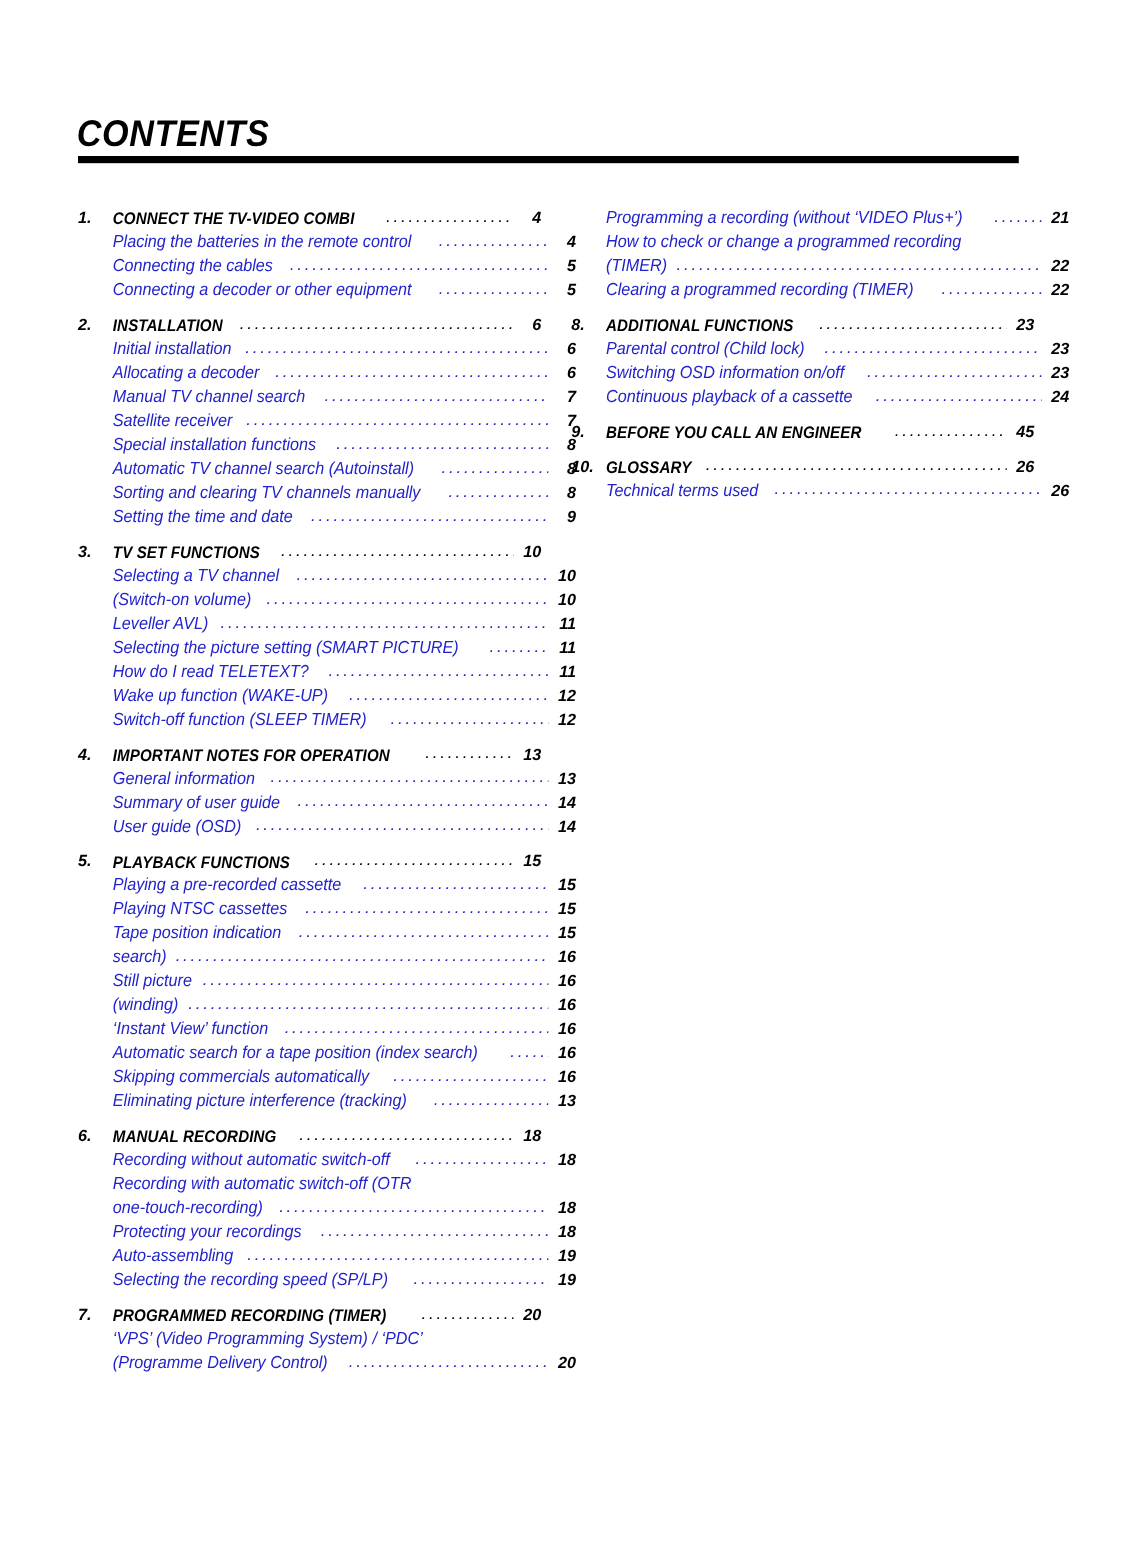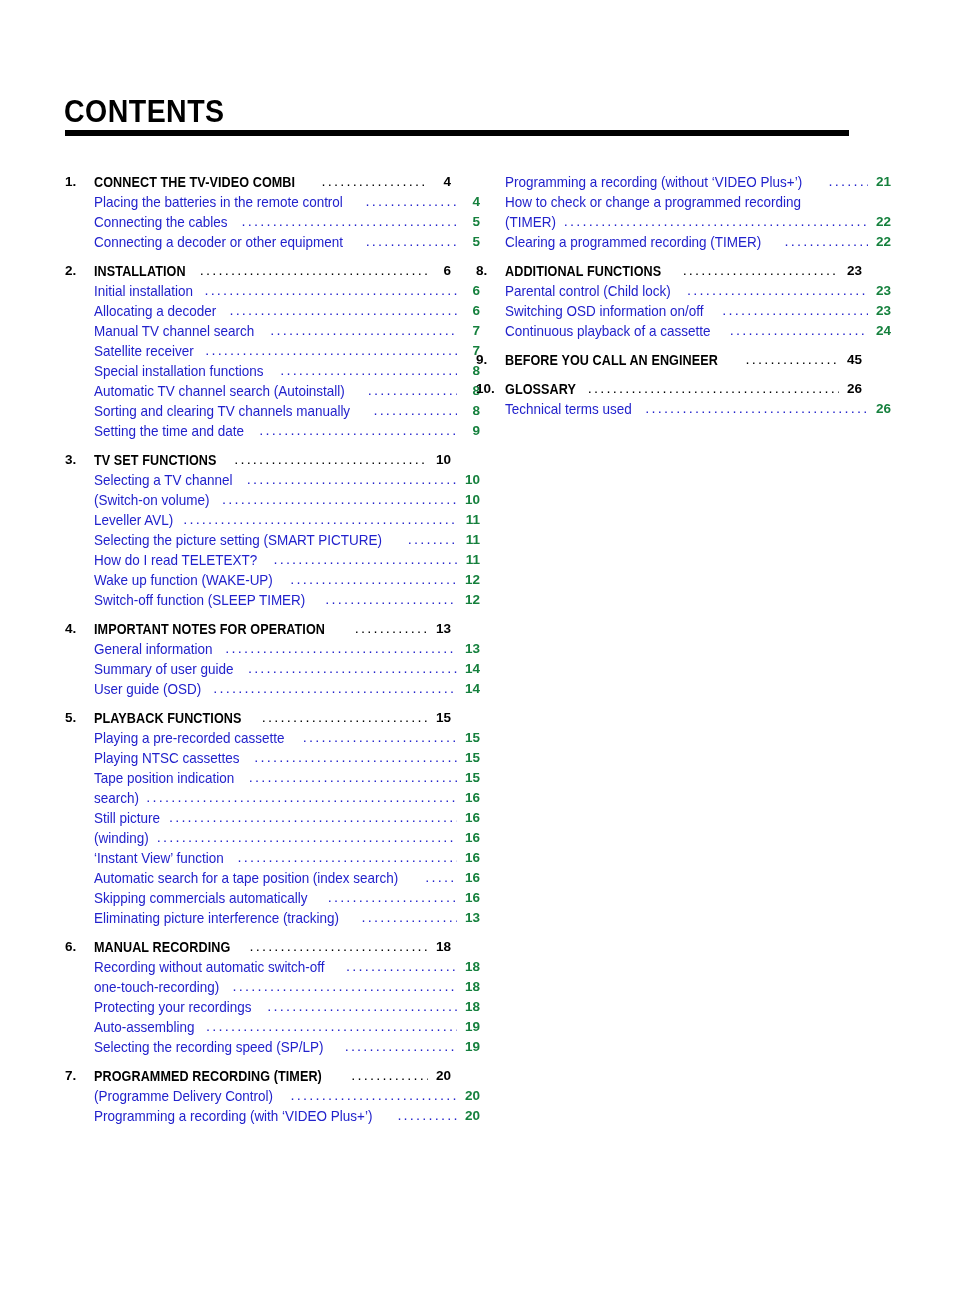--- a/index.html
+++ b/index.html
@@ -14,20 +14,21 @@
     font-family: "Liberation Sans", sans-serif;
     -webkit-font-smoothing: antialiased;
   }
 
   .page {
     position: absolute;
     left: 0; top: 0;
     width: 954px;
     height: 1144px;
     overflow: hidden;
+    font-style: italic;
   }
 
   
   .page-title {
     position: absolute;
     left: 64px;
     top: 95px;
     font-size: 31px;
     font-weight: bold;
     letter-spacing: 0.5px;
@@ -117,21 +118,21 @@
   }
   .row.major .pg {
     font-weight: bold;
     color: #000000;
   }
   .row.major .leader { color: #000000; }
 
   
   .row.sub { padding-left: 29px; }
   .row.sub .label { color: #2222cc; font-weight: normal; }
-  .row.sub .pg    { color: #15803d; font-weight: bold; }
+  .row.sub .pg    { color: #000000; font-weight: bold; }
   .row.sub .leader { color: #2222cc; }
 
   
   .row.wrap-first .leader,
   .row.wrap-first .pg { visibility: hidden; }
 
   .gap { height: 9px; }
 
   
   .folio {
@@ -433,20 +434,27 @@
             <span class="pg">18</span>
           </span>
         </div>
         <div class="row sub">
           <span class="body">
             <span class="label">Recording without automatic switch-off</span>
             <span class="leader">..........................................................................................</span>
             <span class="pg">18</span>
           </span>
         </div>
+        <div class="row sub wrap-first">
+          <span class="body">
+            <span class="label">Recording with automatic switch-off (OTR</span>
+            <span class="leader">..........................................................................................</span>
+            <span class="pg"></span>
+          </span>
+        </div>
         <div class="row sub">
           <span class="body">
             <span class="label">one-touch-recording)</span>
             <span class="leader">..........................................................................................</span>
             <span class="pg">18</span>
           </span>
         </div>
         <div class="row sub">
           <span class="body">
             <span class="label">Protecting your recordings</span>
@@ -470,20 +478,27 @@
         </div>
       </div>
       <div class="section">
         <div class="gap"></div>
         <div class="row major">
           <span class="num">7.</span>
           <span class="body">
             <span class="label">PROGRAMMED RECORDING (TIMER)</span>
             <span class="leader">..........................................................................................</span>
             <span class="pg">20</span>
+          </span>
+        </div>
+        <div class="row sub wrap-first">
+          <span class="body">
+            <span class="label">‘VPS’ (Video Programming System) / ‘PDC’</span>
+            <span class="leader">..........................................................................................</span>
+            <span class="pg"></span>
           </span>
         </div>
         <div class="row sub">
           <span class="body">
             <span class="label">(Programme Delivery Control)</span>
             <span class="leader">..........................................................................................</span>
             <span class="pg">20</span>
           </span>
         </div>
         <div class="row sub">

